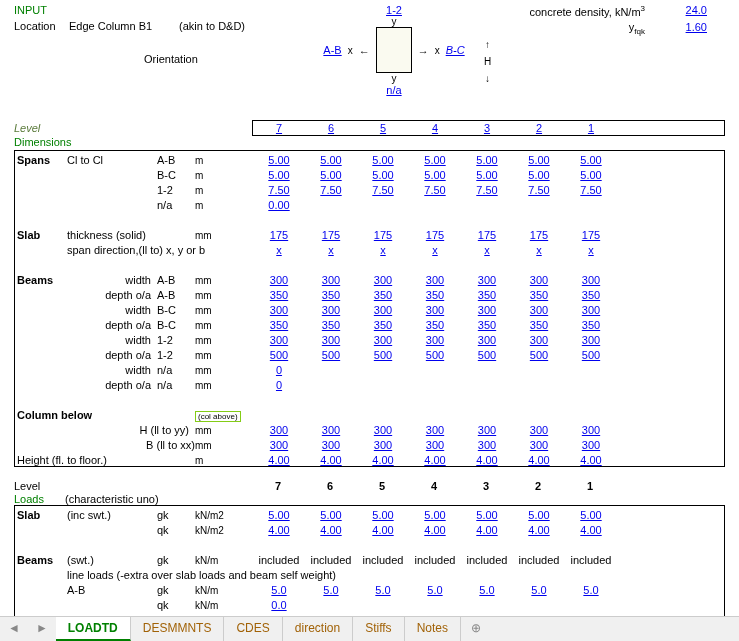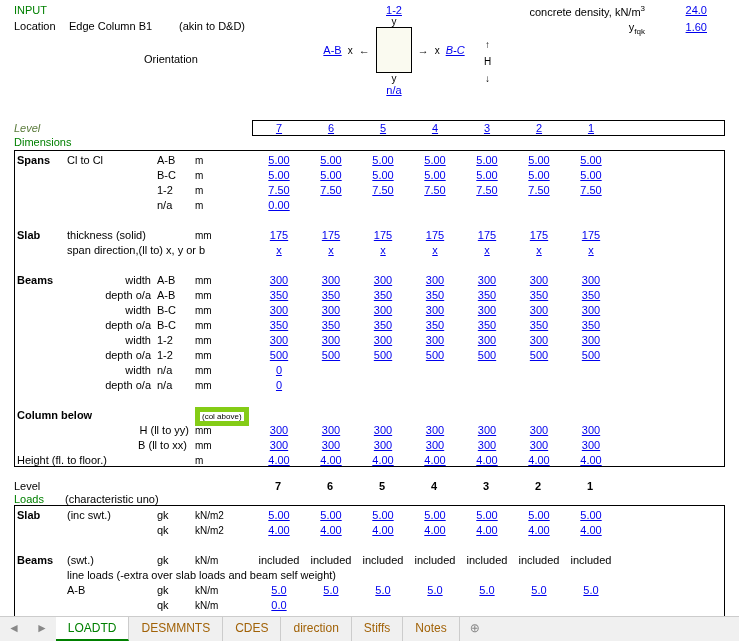--- a/index.html
+++ b/index.html
@@ -21,24 +21,24 @@
 .lcell{width:52px;text-align:center;padding:1px 0}
 .section-box{border:1px solid #000;border-top:none}
 .section-box.first{border-top:1px solid #000}
 .srow{display:flex;align-items:flex-end;min-height:15px;padding:0 2px}
 .srow .c1{width:50px;font-weight:bold}
 .srow .c2{width:90px}
 .srow .c3{width:38px}
 .srow .c4{width:58px;font-size:10px}
 .srow .vals{display:flex}
 .srow .vals>div{width:52px;text-align:center}
-.colabove{font-size:8px;border:5px solid #84cc16;padding:0 2px}
+.colabove{font-size:8px;border:1px solid #84cc16;padding:0 2px}
 .tabs{position:fixed;bottom:0;left:0;width:739px;display:flex;background:#f0f0f0;border-top:1px solid #ccc;font-size:12px}
 .tab{padding:4px 12px;border-right:1px solid #ccc;cursor:pointer;color:#a16207}
-.tab.active{background:#fff;color:#008000;font-weight:normal;border-bottom:2px solid #008000}
+.tab.active{background:#fff;color:#008000;font-weight:bold;border-bottom:2px solid #008000}
 .tab-nav{padding:4px 8px;color:#888;cursor:pointer}
 .plus{padding:4px 10px;color:#888;cursor:pointer}
 sub,sup{font-size:8px}
 </style>
 </head>
 <body>
 
 <div class="content">
 
 <div class="top-area">
@@ -328,21 +328,21 @@
           <div class="blue-link">300</div>
           <div class="blue-link">300</div>
           <div class="blue-link">300</div>
           <div class="blue-link">300</div>
           <div class="blue-link">300</div>
           <div class="blue-link">300</div>
         </div>
       </div>
       <div class="srow">
         <div class="c1"></div>
-        <div class="c2" style="text-align:right;padding-right:8px;width:128px">B (ll to xx)</div>
+        <div class="c2" style="text-align:right;padding-right:0;width:128px">B (ll to xx)</div>
         <div class="c4">mm</div>
         <div class="vals">
           <div class="blue-link">300</div>
           <div class="blue-link">300</div>
           <div class="blue-link">300</div>
           <div class="blue-link">300</div>
           <div class="blue-link">300</div>
           <div class="blue-link">300</div>
           <div class="blue-link">300</div>
         </div>

